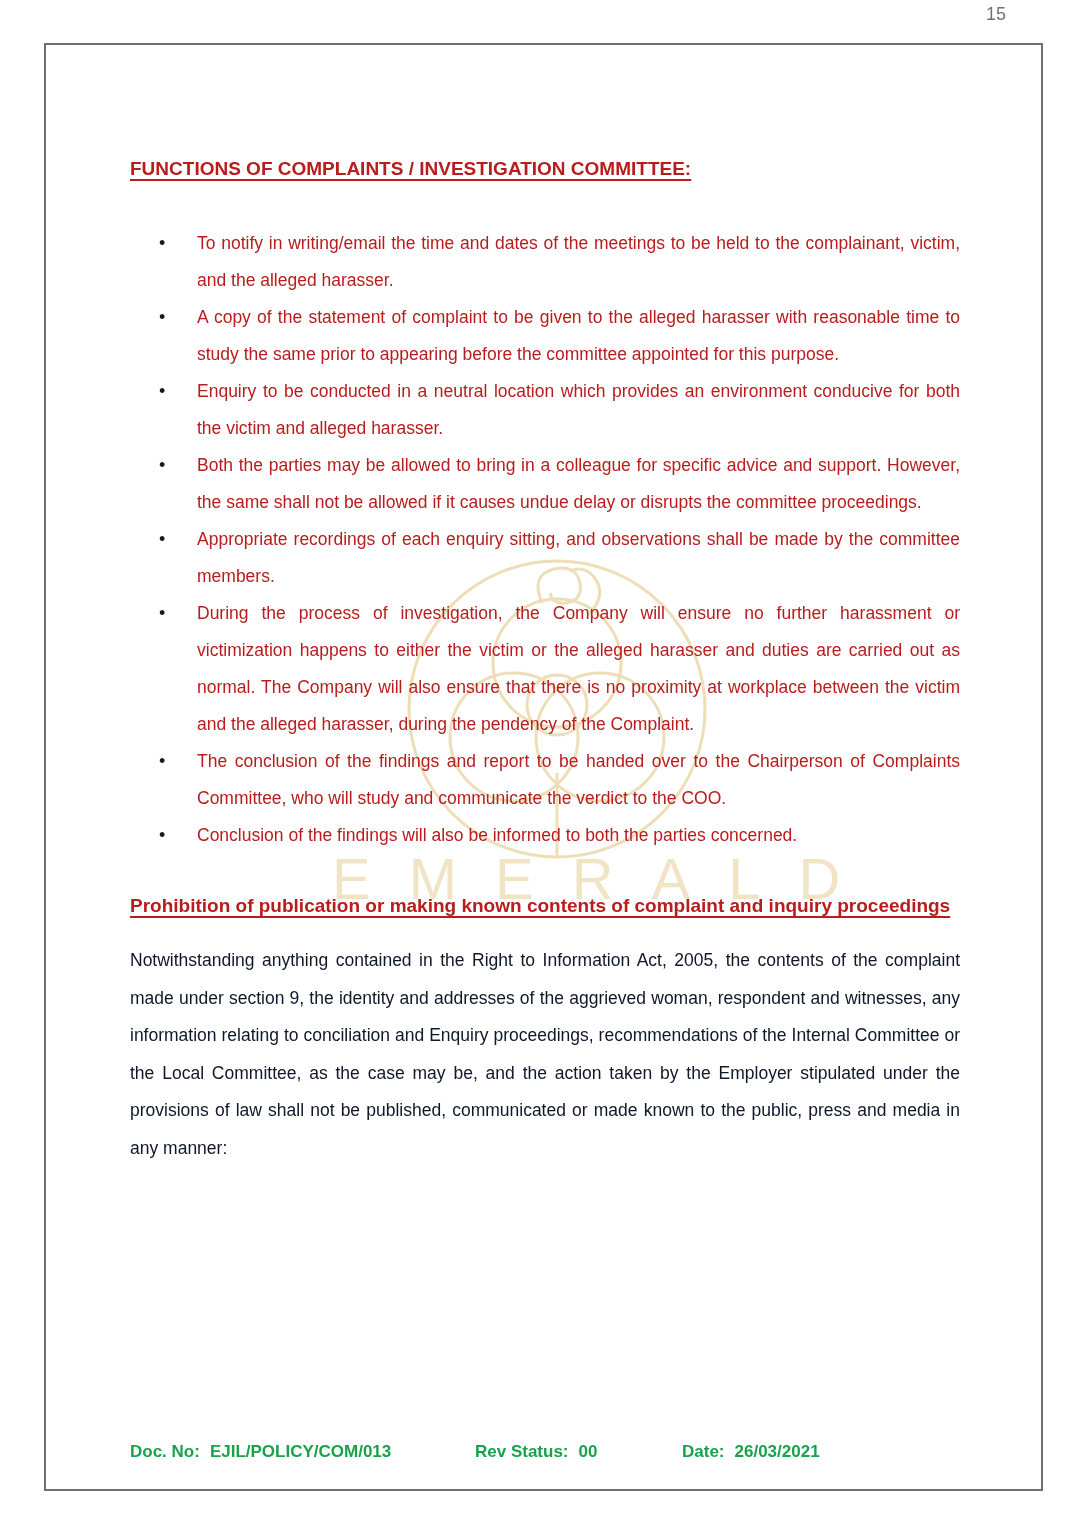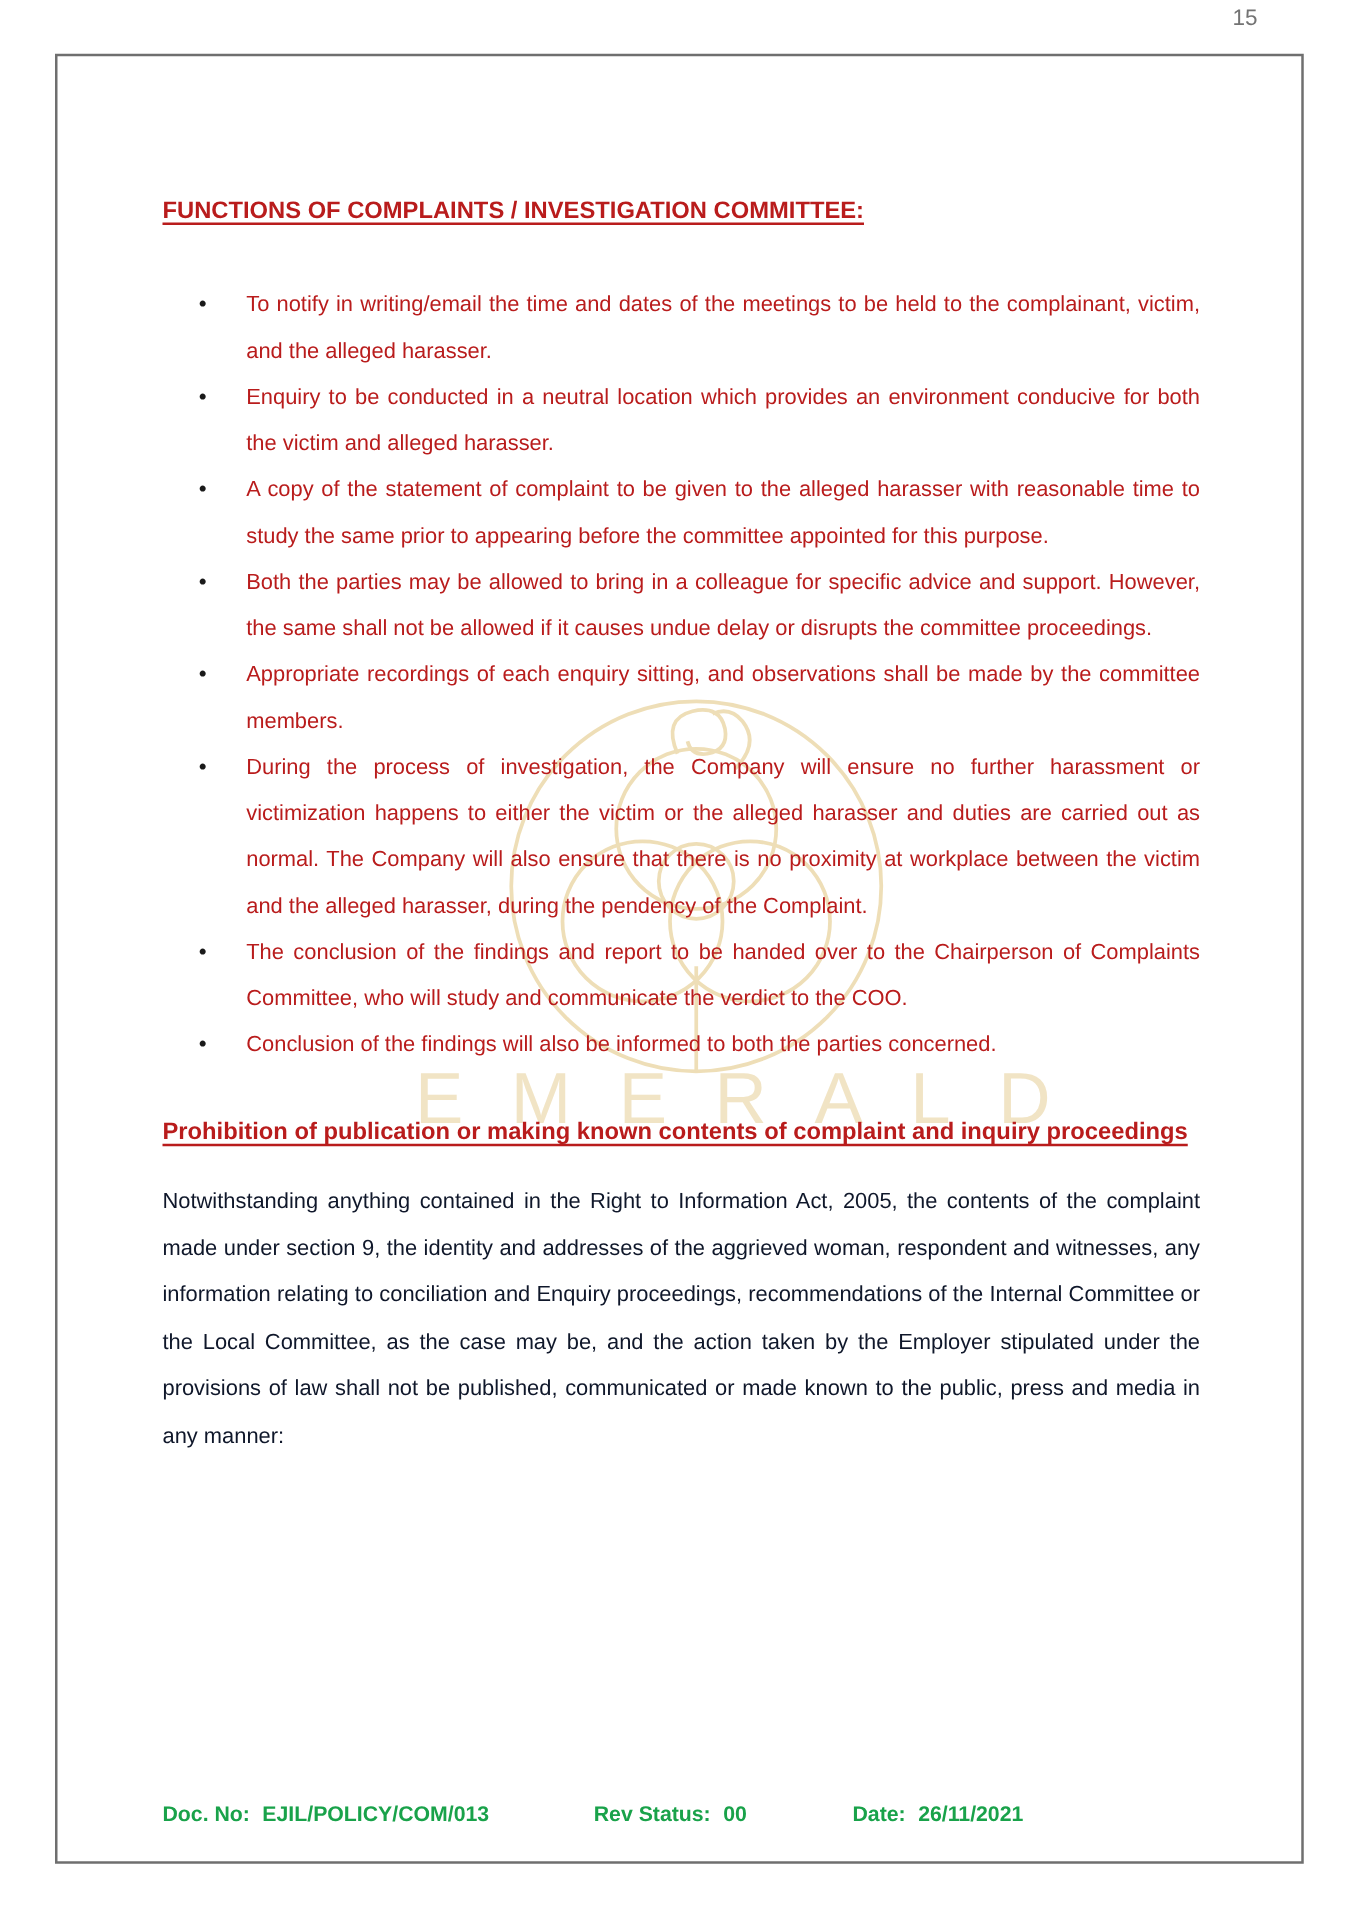--- a/index.html
+++ b/index.html
@@ -119,23 +119,23 @@
     <div class="wm-text">EMERALD</div>
   </div>
 
   <div class="content">
     <h1 class="red-heading">FUNCTIONS OF COMPLAINTS / INVESTIGATION COMMITTEE:</h1>
 
     <ul class="bullet-list">
 
         <li>To notify in writing/email the time and dates of the meetings to be held to the complainant, victim, and the alleged harasser.</li>
 
+        <li>A copy of the statement of complaint to be given to the alleged harasser with reasonable time to study the same prior to appearing before the committee appointed for this purpose.</li>
+
         <li>Enquiry to be conducted in a neutral location which provides an environment conducive for both the victim and alleged harasser.</li>
-
-        <li>A copy of the statement of complaint to be given to the alleged harasser with reasonable time to study the same prior to appearing before the committee appointed for this purpose.</li>
 
         <li>Both the parties may be allowed to bring in a colleague for specific advice and support. However, the same shall not be allowed if it causes undue delay or disrupts the committee proceedings.</li>
 
         <li>Appropriate recordings of each enquiry sitting, and observations shall be made by the committee members.</li>
 
         <li>During the process of investigation, the Company will ensure no further harassment or victimization happens to either the victim or the alleged harasser and duties are carried out as normal. The Company will also ensure that there is no proximity at workplace between the victim and the alleged harasser, during the pendency of the Complaint.</li>
 
         <li>The conclusion of the findings and report to be handed over to the Chairperson of Complaints Committee, who will study and communicate the verdict to the COO.</li>
 
         <li>Conclusion of the findings will also be informed to both the parties concerned.</li>
@@ -147,17 +147,17 @@
   </div>
 
   <div class="doc-footer">
     <div class="footer-item footer-docno">
       <span>Doc. No:</span><span class="value">EJIL/POLICY/COM/013</span>
     </div>
     <div class="footer-item footer-rev">
       <span>Rev Status:</span><span class="value">00</span>
     </div>
     <div class="footer-item footer-date">
-      <span>Date:</span><span class="value">26/11/2021</span>
+      <span>Date:</span><span class="value">26/03/2021</span>
     </div>
   </div>
 
 </div>
 
 </body></html>

